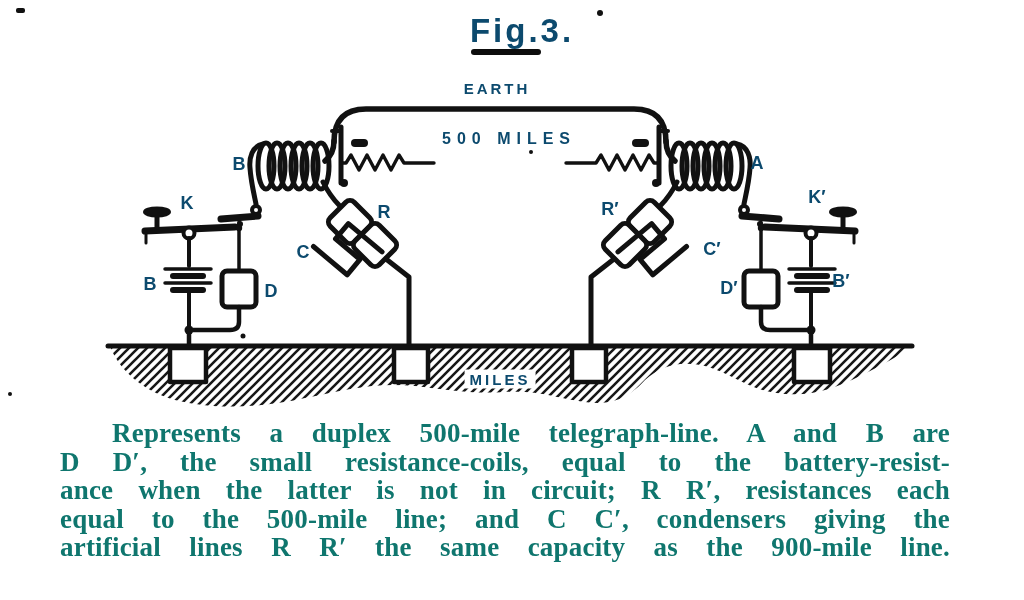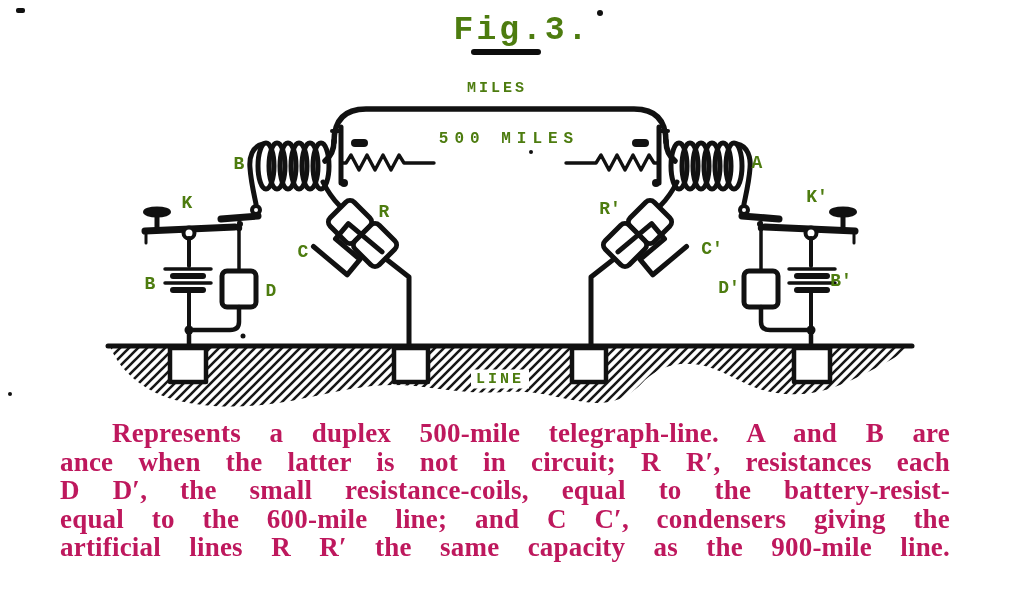--- a/index.html
+++ b/index.html
@@ -6,37 +6,37 @@
   body{
     width:1024px;height:600px;position:relative;overflow:hidden;
     background:#ffffff;
     font-family:"DejaVu Sans",sans-serif;
   }
   #stage{position:absolute;inset:0;}
   svg{position:absolute;left:0;top:0;}
   #labels{position:absolute;inset:0;pointer-events:none;}
   .lbl{
     position:absolute;transform:translate(-50%,-50%);
-    font-family:Liberation Mono, monospace;font-weight:700;color:#4d7c0f;
+    font-family:Liberation Sans, sans-serif;font-weight:700;color:#0c4a6e;
     white-space:nowrap;line-height:1;
   }
   .fig-title{
     font-size:33px;letter-spacing:3px;font-weight:800;
   }
   .title-underline{
     position:absolute;left:471px;top:49px;width:70px;height:6px;background:#0d0d0d;border-radius:3px;
   }
   .small-caps{font-size:15px;letter-spacing:3px;}
   .wide-caps{font-size:16px;letter-spacing:6px;margin-top:12px;}
   .part{font-size:18px;}
   .earth-lbl{font-size:15px;letter-spacing:3px;background:#ffffff;padding:2px 5px;}
   #caption{
     position:absolute;left:60px;top:419px;width:890px;
     font-family:"Liberation Serif","DejaVu Serif",serif;
-    font-weight:700;font-size:27px;line-height:28.6px;color:#be185d;
+    font-weight:700;font-size:27px;line-height:28.6px;color:#0f766e;
     letter-spacing:0.2px;
   }
   #caption .cap-line{
     text-align:justify;text-align-last:justify;white-space:normal;
   }
   #caption .cap-line.first{padding-left:52px;}
 </style>
 </head>
 <body>
 
@@ -129,23 +129,23 @@
       <circle cx="243" cy="336" r="2.5"></circle>
       <rect x="16" y="8" width="9" height="5" rx="2"></rect>
       <circle cx="10" cy="394" r="2"></circle>
     </g>
   </svg>
 
   <div id="labels">
     <span class="lbl fig-title" style="left:522px;top:30px;">Fig.3.</span>
     <div class="title-underline"></div>
 
-    <span class="lbl small-caps" style="left:497px;top:88px;">MILES</span>
+    <span class="lbl small-caps" style="left:497px;top:88px;">EARTH</span>
     <span class="lbl wide-caps" style="left:509px;top:127px;">500 MILES</span>
-    <span class="lbl earth-lbl" style="left:500px;top:379px;">LINE</span>
+    <span class="lbl earth-lbl" style="left:500px;top:379px;">MILES</span>
 
     <span class="lbl part" style="left:239px;top:164px;">B</span>
     <span class="lbl part" style="left:757px;top:163px;">A</span>
 
     <span class="lbl part" style="left:187px;top:203px;">K</span>
     <span class="lbl part" style="left:817px;top:197px;">K′</span>
 
     <span class="lbl part" style="left:150px;top:284px;">B</span>
     <span class="lbl part" style="left:841px;top:281px;">B′</span>
 
@@ -154,19 +154,19 @@
 
     <span class="lbl part" style="left:303px;top:252px;">C</span>
     <span class="lbl part" style="left:712px;top:249px;">C′</span>
 
     <span class="lbl part" style="left:384px;top:212px;">R</span>
     <span class="lbl part" style="left:610px;top:209px;">R′</span>
   </div>
 
   <div id="caption">
     <div class="cap-line first">Represents a duplex 500-mile telegraph-line. A and B are</div>
+    <div class="cap-line">D D′, the small resistance-coils, equal to the battery-resist-</div>
     <div class="cap-line">ance when the latter is not in circuit; R R′, resistances each</div>
-    <div class="cap-line">D D′, the small resistance-coils, equal to the battery-resist-</div>
-    <div class="cap-line">equal to the 600-mile line; and C C′, condensers giving the</div>
+    <div class="cap-line">equal to the 500-mile line; and C C′, condensers giving the</div>
     <div class="cap-line">artificial lines R R′ the same capacity as the 900-mile line.</div>
   </div>
 
 </div>
 
 </body></html>

